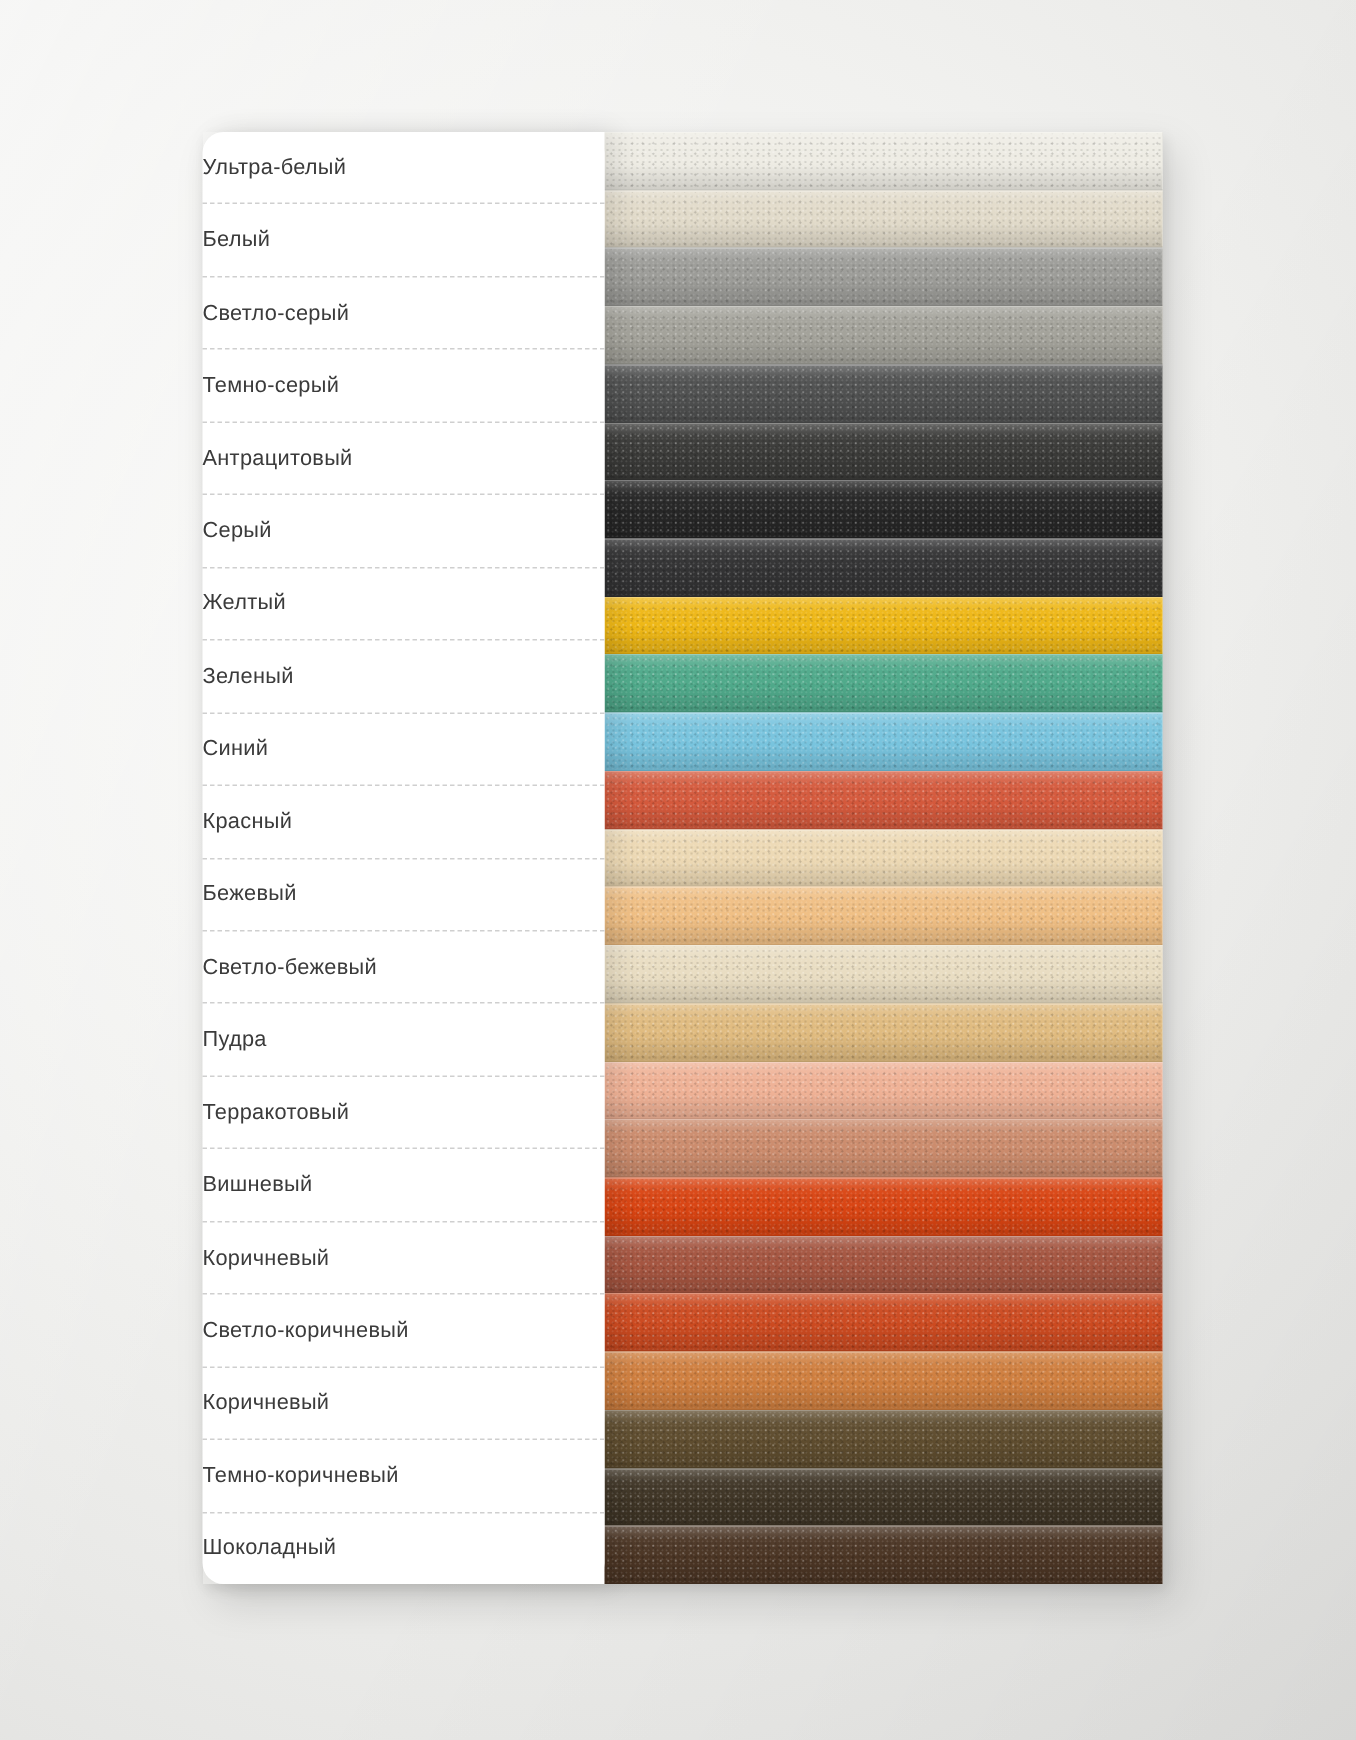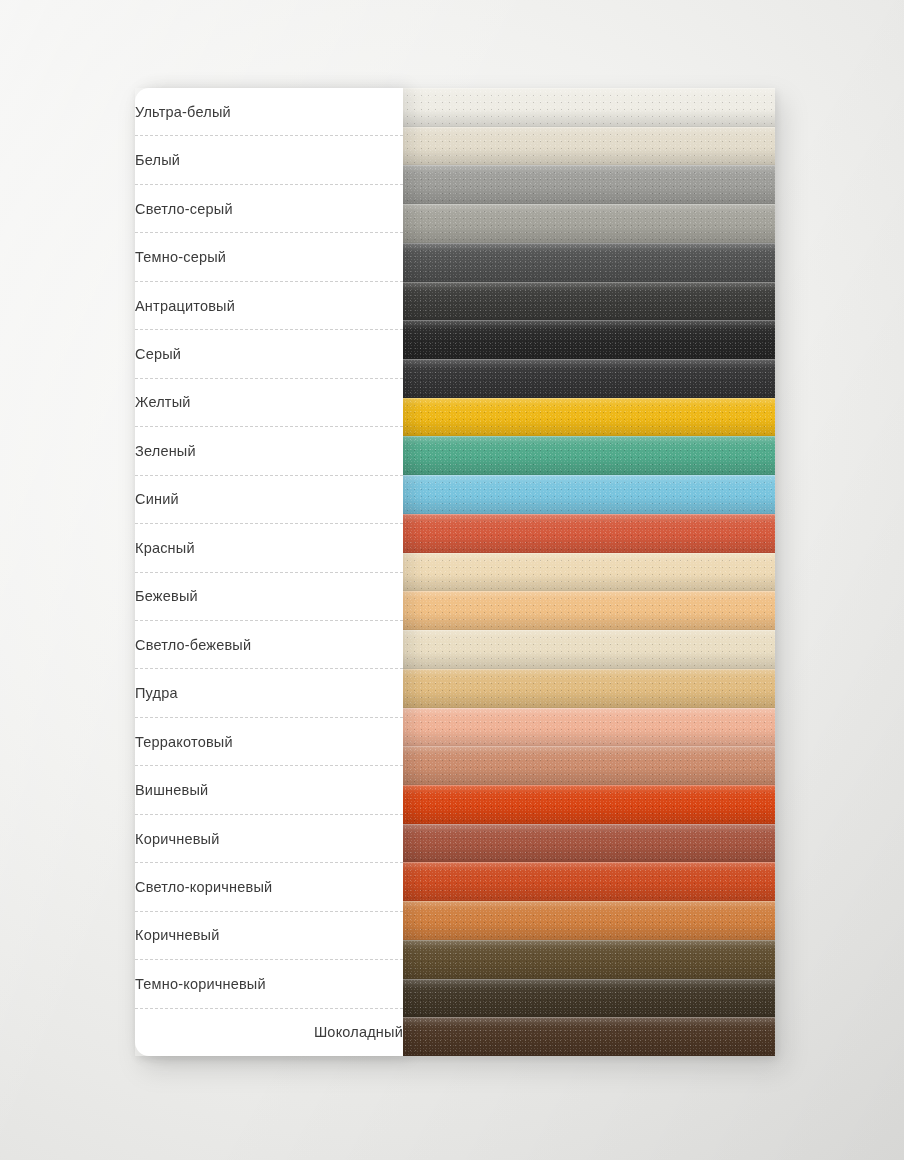--- a/index.html
+++ b/index.html
@@ -118,21 +118,20 @@
     flex: 1 1 auto;
     display: flex;
     align-items: center;
     border-bottom: 1px dashed #cfcfcf;
     box-sizing: border-box;
     position: relative;
     z-index: 1;
   }
   .label-row:last-child {
     border-bottom: none;
-    justify-content: flex-end;
   }
   .label-row .name {
     font-size: 14.5px;
     color: #3b3b3b;
     letter-spacing: 0.2px;
     white-space: nowrap;
   }
 </style>
 </head>
 <body>

